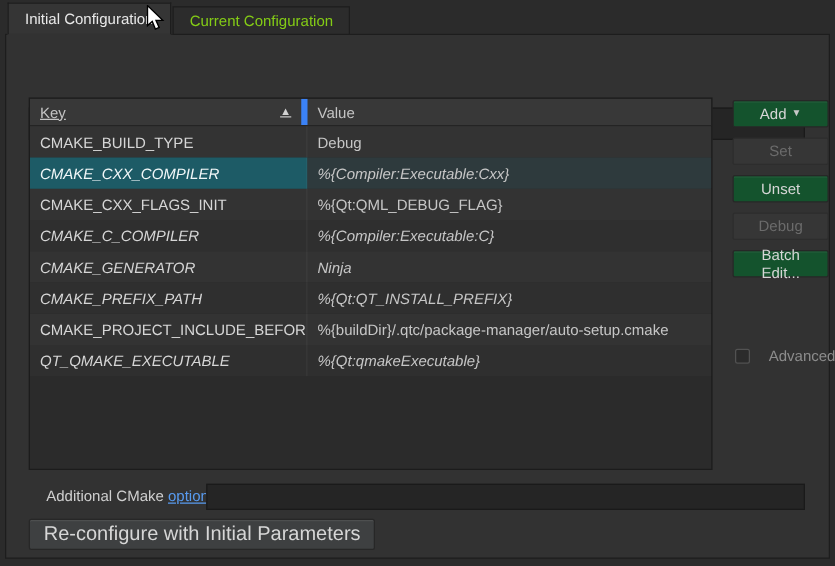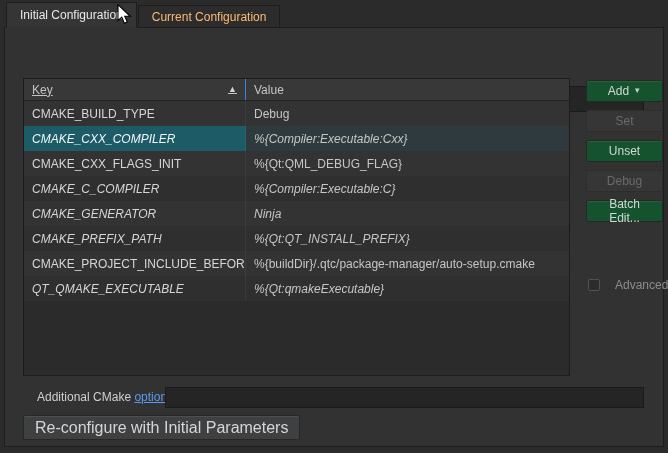--- a/index.html
+++ b/index.html
@@ -5,35 +5,35 @@
   html,body { margin:0; padding:0; background:#2b2b2b; }
   .stage {
     position:relative; width:668px; height:453px; overflow:hidden;
     background:#2b2b2b; font-family:"Liberation Sans","DejaVu Sans",sans-serif;
     font-size:12px; color:#d0d0d0; -webkit-font-smoothing:antialiased;
   }
   
   .tabbar { position:absolute; left:6px; top:2px; height:26px; display:flex; align-items:flex-end; z-index:3; }
   .tab { box-sizing:border-box; display:flex; align-items:center; padding:0 13px; border:1px solid #1d1d1d; cursor:default; }
   .tab.active { height:26px; background:#353535; border-bottom:1px solid #323232; color:#e8e8e8; }
-  .tab.inactive { height:23px; background:#2c2c2c; color:#fdba74; margin-left:1px; }
+  .tab.inactive { height:23px; background:#2c2c2c; color:#84cc16; margin-left:1px; }
   
   .panel { position:absolute; left:4px; top:27px; width:660px; height:420px; box-sizing:border-box;
            background:#323232; border:1px solid #1d1d1d; z-index:1; }
   
   .tinput { box-sizing:border-box; background:#252525; border:1px solid #1a1a1a; color:#d0d0d0;
             padding:0 6px; font:inherit; font-size:12px; outline:none; }
   .tinput::placeholder { color:#6e6e6e; }
   .filter { position:absolute; left:18px; top:16px; width:621px; height:26px;margin-top:42px; }
   
   .table { position:absolute; left:18px; top:50px; width:547px; height:298px; box-sizing:border-box;
            background:#2b2b2b; border:1px solid #1c1c1c; display:flex; flex-direction:column; overflow:hidden; }
   .thead { display:flex; height:21px; flex:0 0 auto; background:#383838; border-bottom:1px solid #242424; color:#c4c4c4; }
   .th { display:flex; align-items:center; padding:0 8px; box-sizing:border-box; }
-  .th.keycol { width:222px; border-right:1px solid #3b82f6;text-decoration:underline; }
+  .th.keycol { width:222px; border-right:5px solid #3b82f6;text-decoration:underline; }
   .th.valuecol { flex:1; }
   .sort { font-size:9px; color:#d2d2d2; margin-left:auto; line-height:1; }
   .trow { display:flex; height:25px; flex:0 0 auto; }
   .trow.even { background:#333333; }
   .trow.odd  { background:#2f2f2f; }
   .cell { display:flex; align-items:center; padding:0 8px; box-sizing:border-box; white-space:nowrap; overflow:hidden; }
   .cell.key { width:222px; border-right:1px solid rgba(255,255,255,0.05); color:#d6d6d6; }
   .cell.value { flex:1; color:#c6c6c6; }
   .trow.italic .cell { font-style:italic; }
   .trow.selected .cell.key { background:#1d5b66; color:#f1f7f8; }

